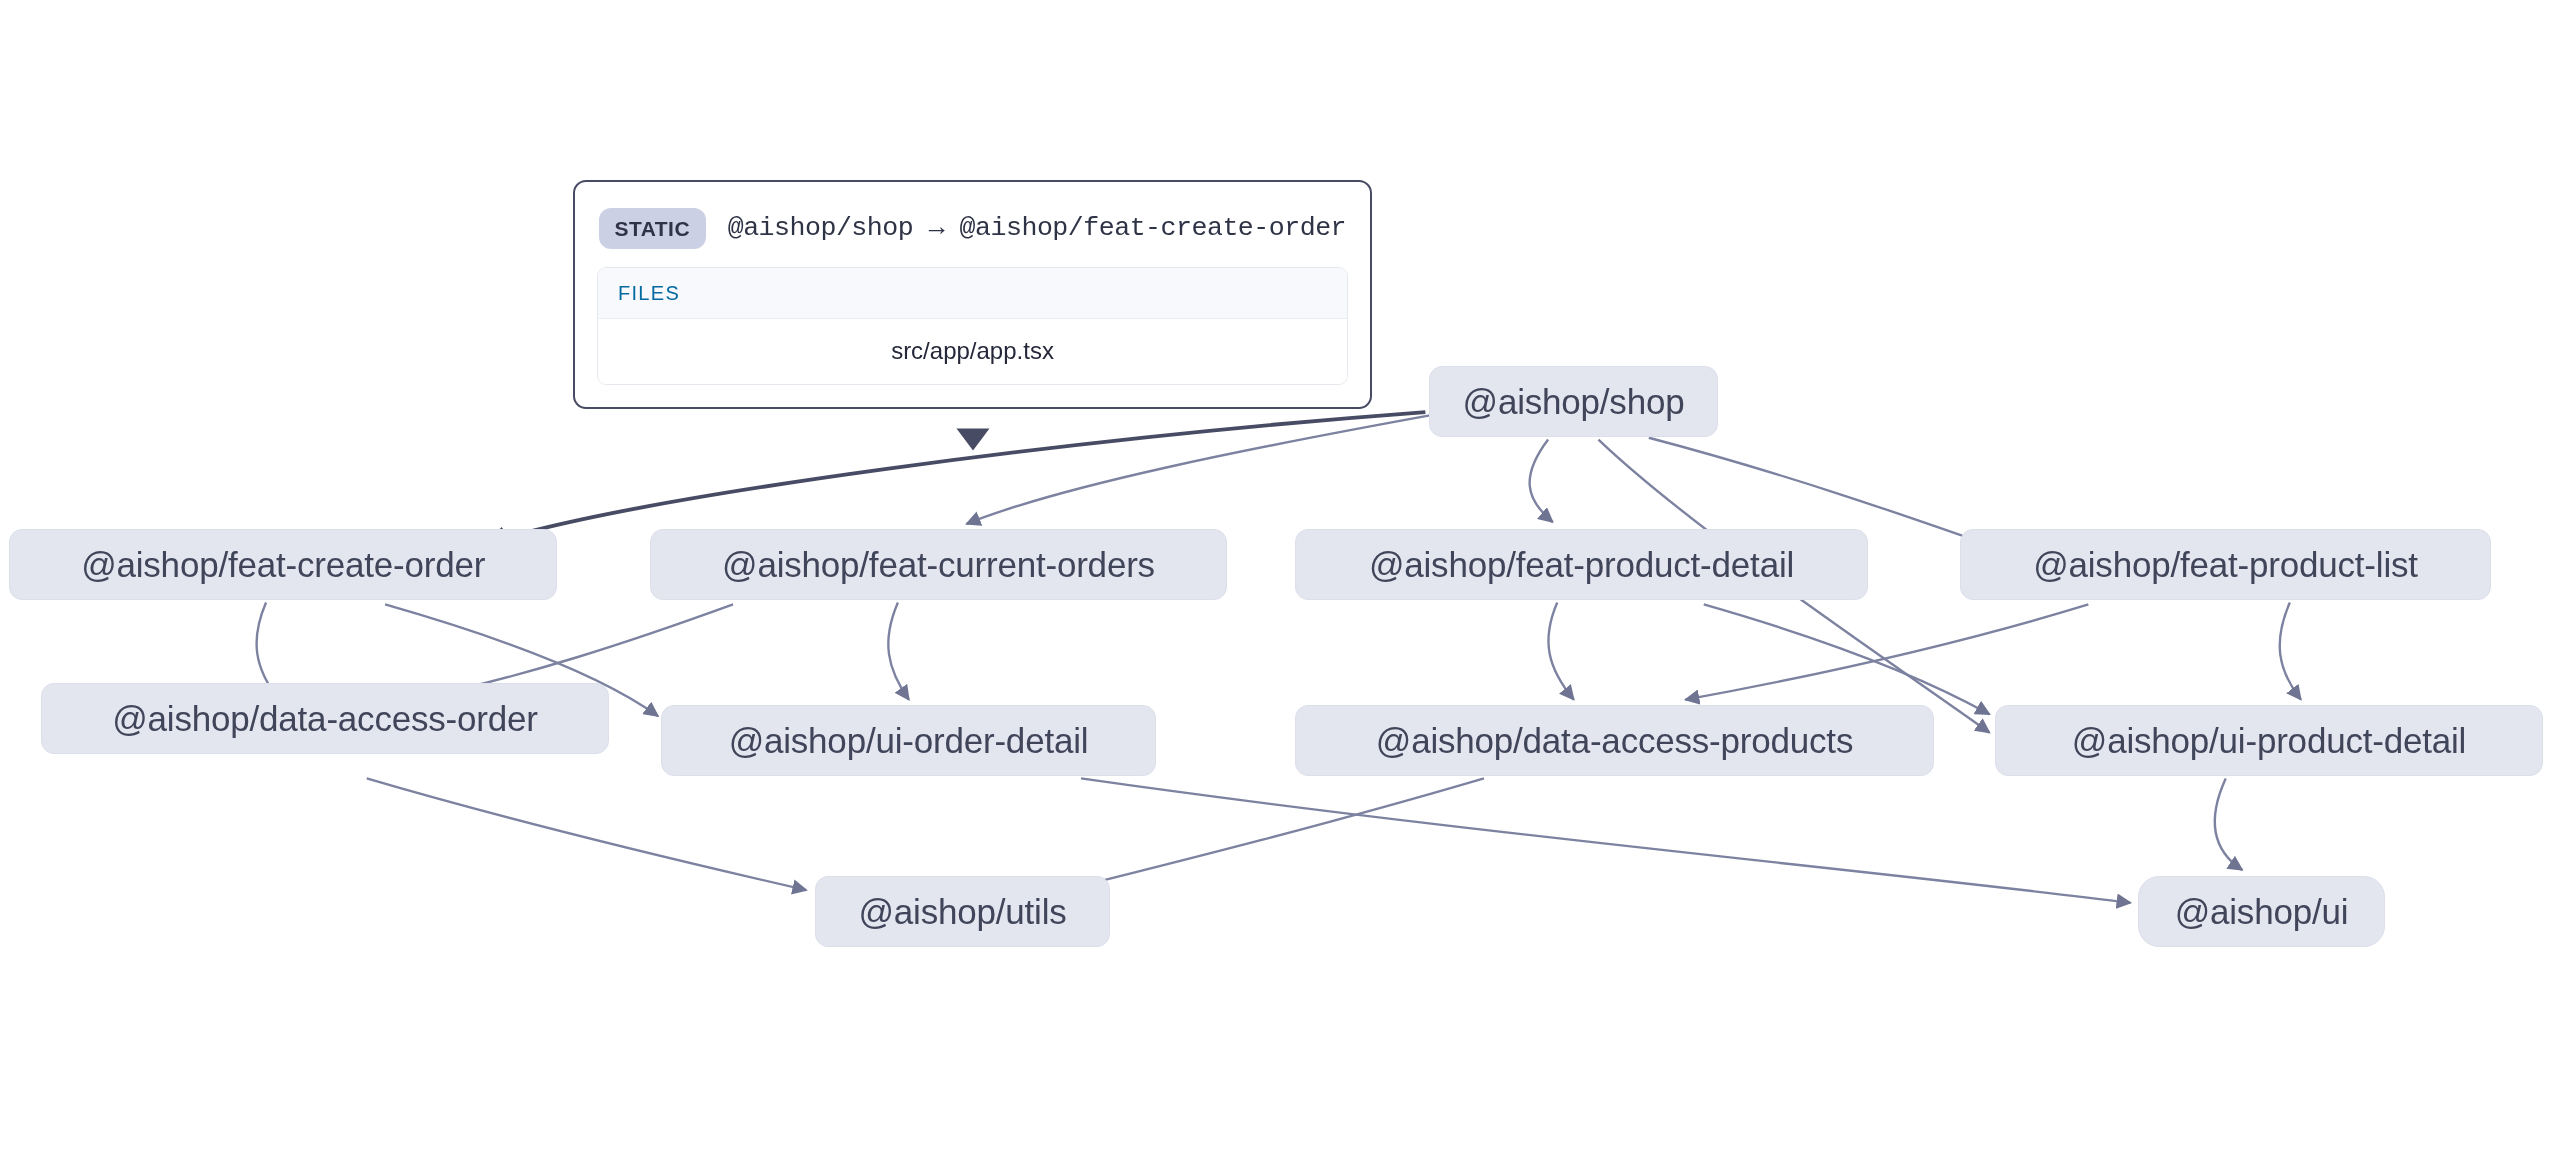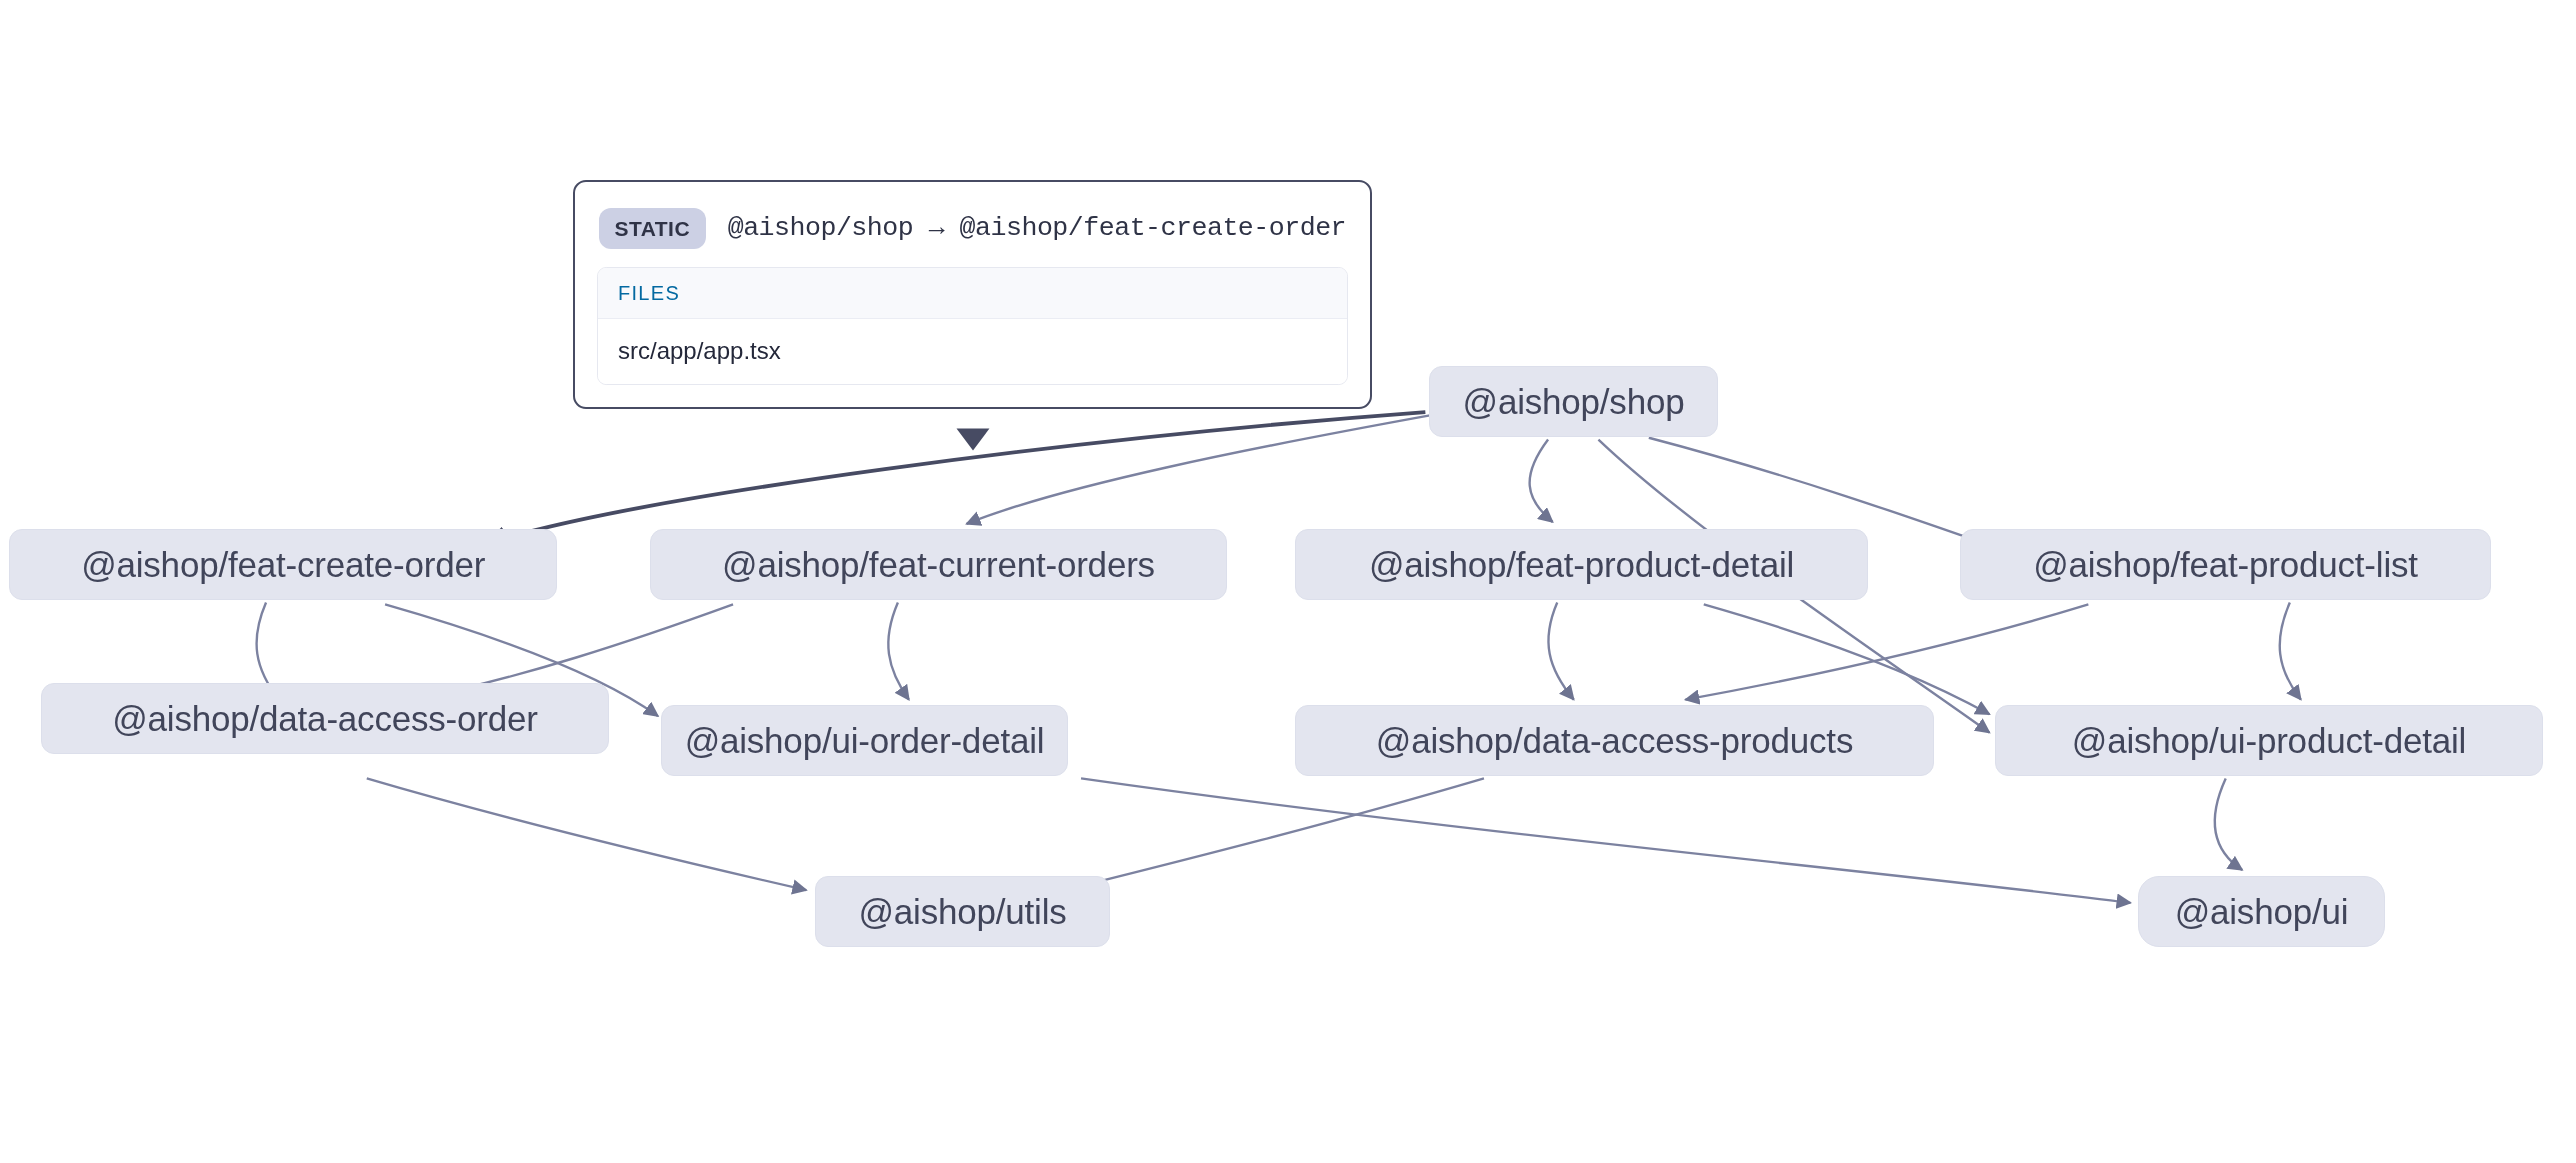--- a/index.html
+++ b/index.html
@@ -100,20 +100,21 @@
     padding: 14.7px 20px 13px 20px;
     font-family: "Liberation Sans", sans-serif;
   }
   .file-row {
     padding: 17.4px 20px 19px 20px;
     font-size: 24px;
     color: #24283a;
     font-family: "Liberation Sans", sans-serif;
     background: #ffffff;
     cursor: pointer;
+    text-align: center;
   }
 </style>
 </head>
 <body>
 
 <div id="graph-canvas">
 
   <svg id="edge-layer" viewBox="0 0 2812 1270" xmlns="http://www.w3.org/2000/svg">
     <defs>
       <marker id="arrow" viewBox="0 0 10 10" refX="9" refY="5" markerWidth="7" markerHeight="7" orient="auto-start-reverse">
@@ -189,21 +190,21 @@
   </div>
 
   <div class="graph-node" style="left:1960px; top:529px; width:531px; height:71px;">
     <span class="node-label">@aishop/feat-product-list</span>
   </div>
 
   <div class="graph-node" style="left:31px; top:683px; width:568px; height:71px;margin-left:10px;">
     <span class="node-label">@aishop/data-access-order</span>
   </div>
 
-  <div class="graph-node" style="left:661px; top:705px; width:407px; height:71px;">
+  <div class="graph-node" style="left:661px; top:705px; width:495px; height:71px;">
     <span class="node-label">@aishop/ui-order-detail</span>
   </div>
 
   <div class="graph-node" style="left:1295px; top:705px; width:639px; height:71px;">
     <span class="node-label">@aishop/data-access-products</span>
   </div>
 
   <div class="graph-node" style="left:1995px; top:705px; width:548px; height:71px;">
     <span class="node-label">@aishop/ui-product-detail</span>
   </div>

